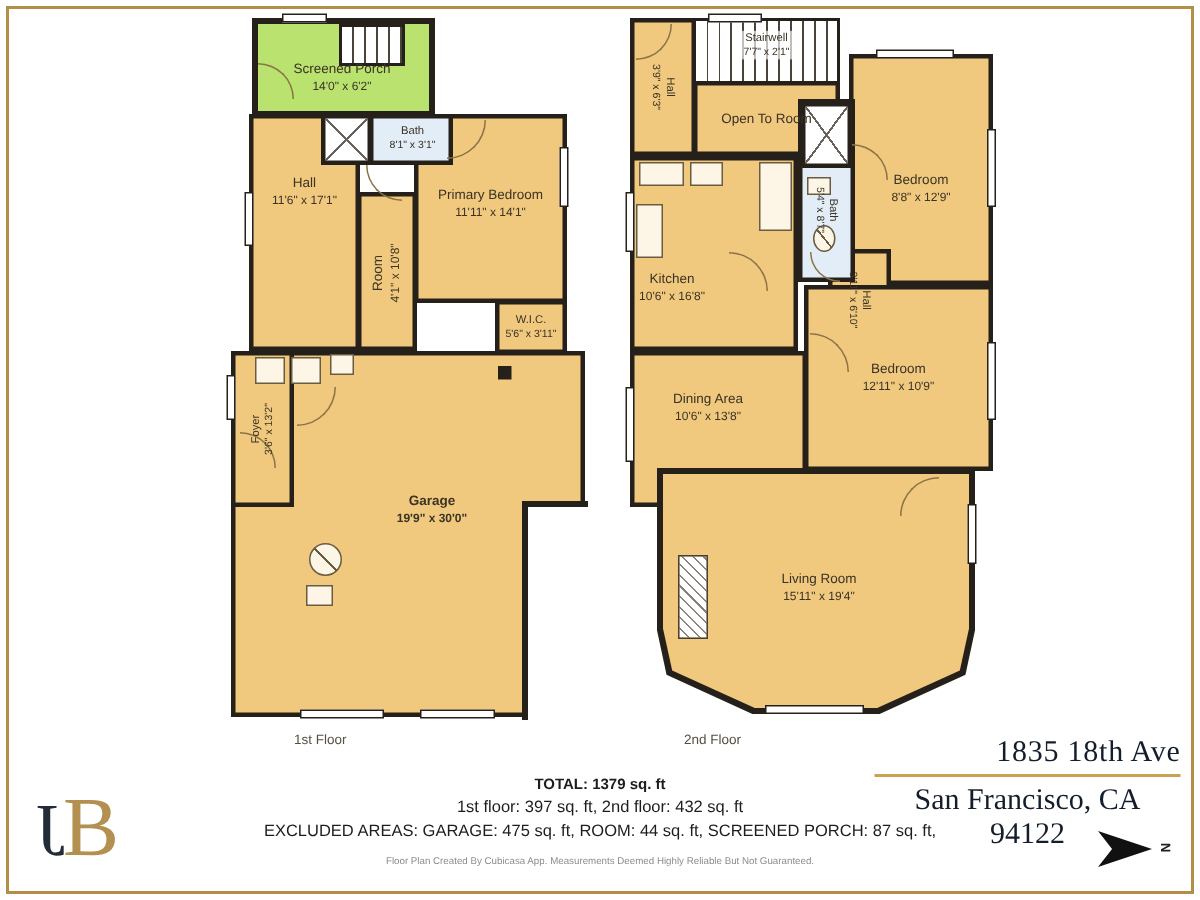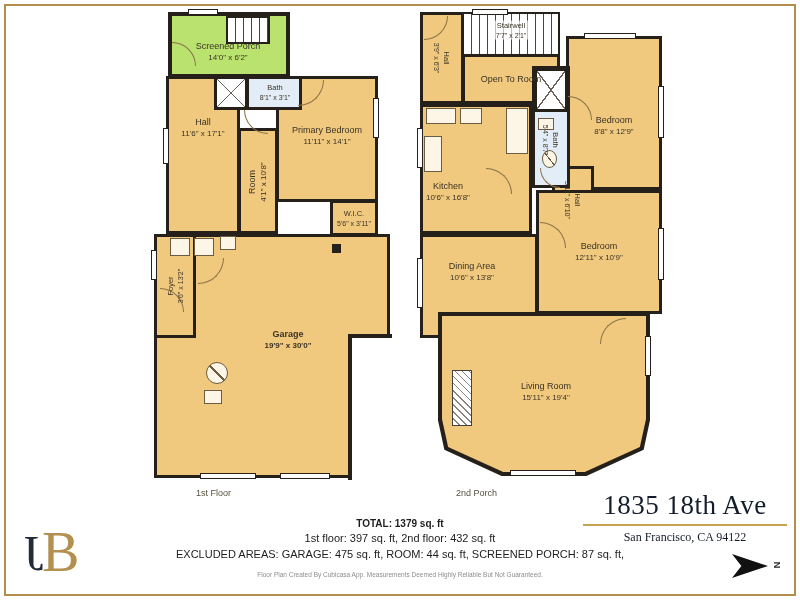--- a/index.html
+++ b/index.html
@@ -34,23 +34,23 @@
   .aTR{border-right:1px solid #8a7447;border-top:1px solid #8a7447;border-radius:0 100% 0 0;}
   .aBL{border-left:1px solid #8a7447;border-bottom:1px solid #8a7447;border-radius:0 0 0 100%;}
   .aBR{border-right:1px solid #8a7447;border-bottom:1px solid #8a7447;border-radius:0 0 100% 0;}
   .caption{position:absolute;font-size:9px;color:#55503f;z-index:30;}
   .summary{position:absolute;left:120px;top:518px;width:560px;text-align:center;color:#1d1d1d;z-index:40;}
   .summary .t{font-weight:bold;font-size:10px;margin-bottom:2px;}
   .summary .l{font-size:11px;line-height:1.45;}
   .summary .d{font-size:6.5px;color:#8d8d8d;margin-top:8px;}
   .addr{position:absolute;left:583px;top:490px;width:204px;text-align:center;z-index:40;
     font-family:"Liberation Serif",serif;color:#141d2b;}
-  .addr .a1{font-size:27px;letter-spacing:.5px;}
+  .addr .a1{font-size:20px;letter-spacing:.5px;text-align:right;}
   .addr .rule{height:0;border-top:2px solid #c9a254;margin:3px 0 4px 0;}
-  .addr .a2{font-size:12px;}
+  .addr .a2{font-size:20px;}
   .logo{position:absolute;left:16px;top:520px;width:80px;height:70px;z-index:40;
     font-family:"Liberation Serif",serif;}
   .logo .j{position:absolute;left:8px;top:4px;font-size:50px;color:#222b38;transform:scaleX(-1);}
   .logo .b{position:absolute;left:26px;top:0px;font-size:56px;color:#b3904f;}
   .compass{position:absolute;left:730px;top:550px;width:60px;height:34px;z-index:40;}
   .compass .tri{position:absolute;left:2px;top:4px;width:36px;height:24px;background:#111;
     clip-path:polygon(0 0,100% 50%,0 100%,26% 50%);}
   .compass .n{position:absolute;left:44px;top:10px;font-size:9px;font-weight:bold;color:#222;
     transform:rotate(90deg);}
 </style>
@@ -202,21 +202,21 @@
       <span class="dm">10'6" x 13'8"</span>
       </div>
     <div class="lbl" style="left:599px;top:252px;">
       <span class="nm">Bedroom</span>
       <span class="dm">12'11" x 10'9"</span>
       </div>
     <div class="lbl" style="left:546px;top:392px;">
       <span class="nm">Living Room</span>
       <span class="dm">15'11" x 19'4"</span>
       </div>
-    <div class="caption" style="left:456px;top:488px;">2nd Porch</div>
+    <div class="caption" style="left:456px;top:488px;">2nd Floor</div>
   </div>
 
   <div class="summary">
     <div class="t">TOTAL: 1379 sq. ft</div>
     <div class="l">1st floor: 397 sq. ft, 2nd floor: 432 sq. ft</div>
     <div class="l">EXCLUDED AREAS: GARAGE: 475 sq. ft, ROOM: 44 sq. ft, SCREENED PORCH: 87 sq. ft,</div>
     <div class="d">Floor Plan Created By Cubicasa App. Measurements Deemed Highly Reliable But Not Guaranteed.</div>
   </div>
 
   <div class="addr">

